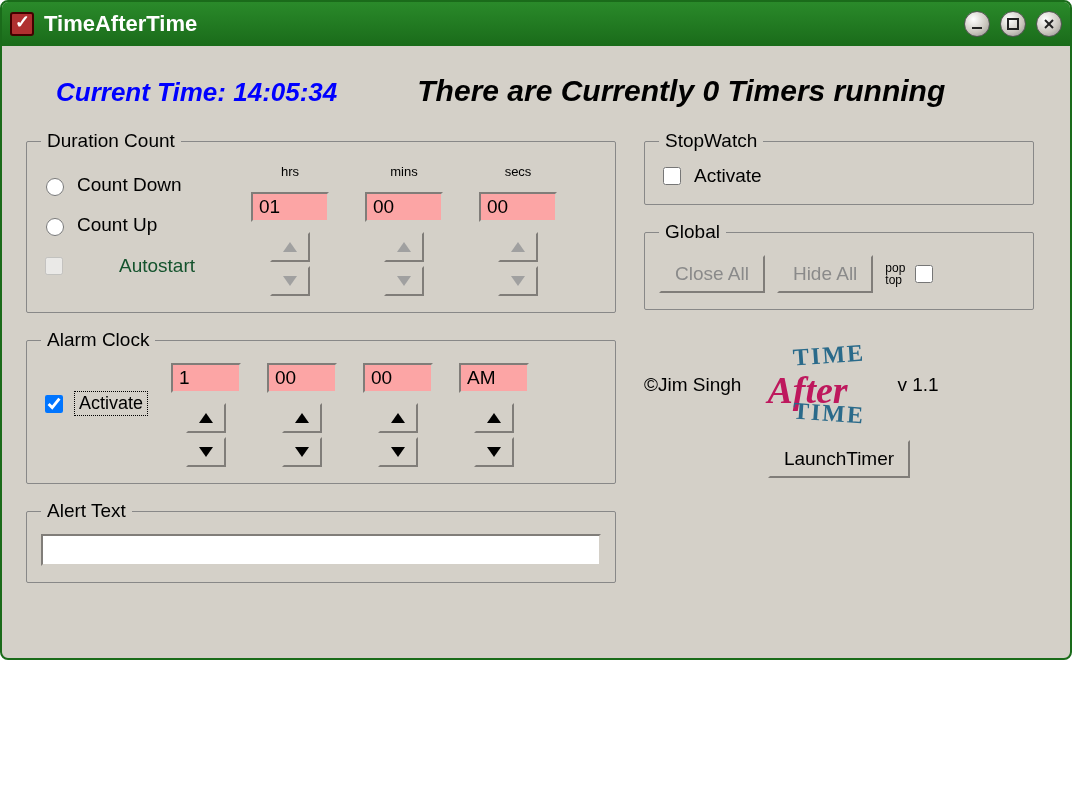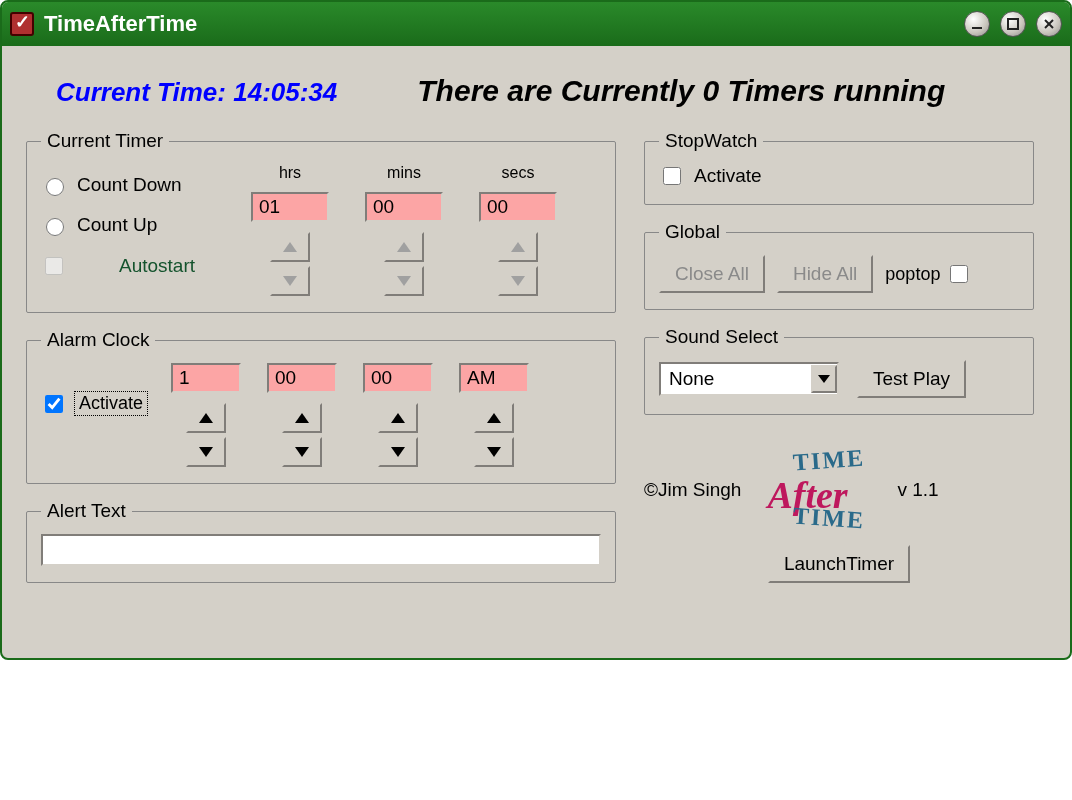--- a/index.html
+++ b/index.html
@@ -121,21 +121,21 @@
   }
   .disabled-label { color: #14532d; margin-left: 43px; }
 
   .spin-col {
     display: flex;
     flex-direction: column;
     align-items: center;
     width: 90px;
   }
   .spin-label {
-    font-size: 16px;
+    font-size: 13px;
     margin-bottom: 6px;
     height: 22px;
   }
   .text-input {
     width: 78px;
     height: 30px;
     border: 2px inset #d4d0c8;
     background: #fca5a5;
     font-size: 19px;
     padding: 2px 6px;
@@ -207,23 +207,23 @@
   .btn {
     border: 2px outset #d4d0c8;
     background: #d4d0c8;
     padding: 6px 14px;
     font-size: 19px;
     cursor: pointer;
   }
   .btn.disabled { color: #8a8a8a; cursor: default; }
   .poptop-col {
     display: flex;
-    flex-direction: row;
+    flex-direction: column;
     align-items: flex-start;
-    font-size: 18px;
+    font-size: 12px;
     line-height: 1.0;
   }
   .poptop-wrap { display: flex; align-items: center; gap: 6px; }
 
   .sound-row {
     display: flex;
     align-items: center;
     gap: 18px;
   }
   .combo {
@@ -308,21 +308,21 @@
     <div class="header-row">
       <span class="current-time">Current Time: 14:05:34</span>
       <span class="timers-running">There are Currently 0 Timers running</span>
     </div>
 
     <div class="cols">
 
       <div class="col-left">
 
         <fieldset>
-          <legend>Current Timer</legend>
+          <legend>Duration Count</legend>
           <div class="duration-body">
             <div class="duration-left">
               <label class="radio-row">
                 <input type="radio" name="dir" style="">
                 <span>Count Down</span>
               </label>
               <label class="radio-row">
                 <input type="radio" name="dir" style="">
                 <span>Count Up</span>
               </label>
@@ -480,34 +480,20 @@
             <div class="poptop-wrap">
               <div class="poptop-col">
                 <span>pop</span>
                 <span>top</span>
               </div>
               <input type="checkbox" style="width: 18px; height: 18px;">
             </div>
           </div>
         </fieldset>
 
-        <fieldset>
-          <legend>Sound Select</legend>
-          <div class="sound-row">
-            <div class="combo">
-              <span class="combo-text">None</span>
-              <div class="combo-btn">
-                <svg>
-                    <polygon points="0,0 12,0 6,8" fill="#000"></polygon>
-                  </svg>
-              </div>
-            </div>
-            <button class="btn">Test Play</button>
-          </div>
-        </fieldset>
 
         <div class="about-row">
           <span>©Jim Singh</span>
           <div class="tat-logo">
             <span class="w time1">TIME</span>
             <span class="w after">After</span>
             <span class="w time2">TIME</span>
           </div>
           <span>v 1.1</span>
         </div>

